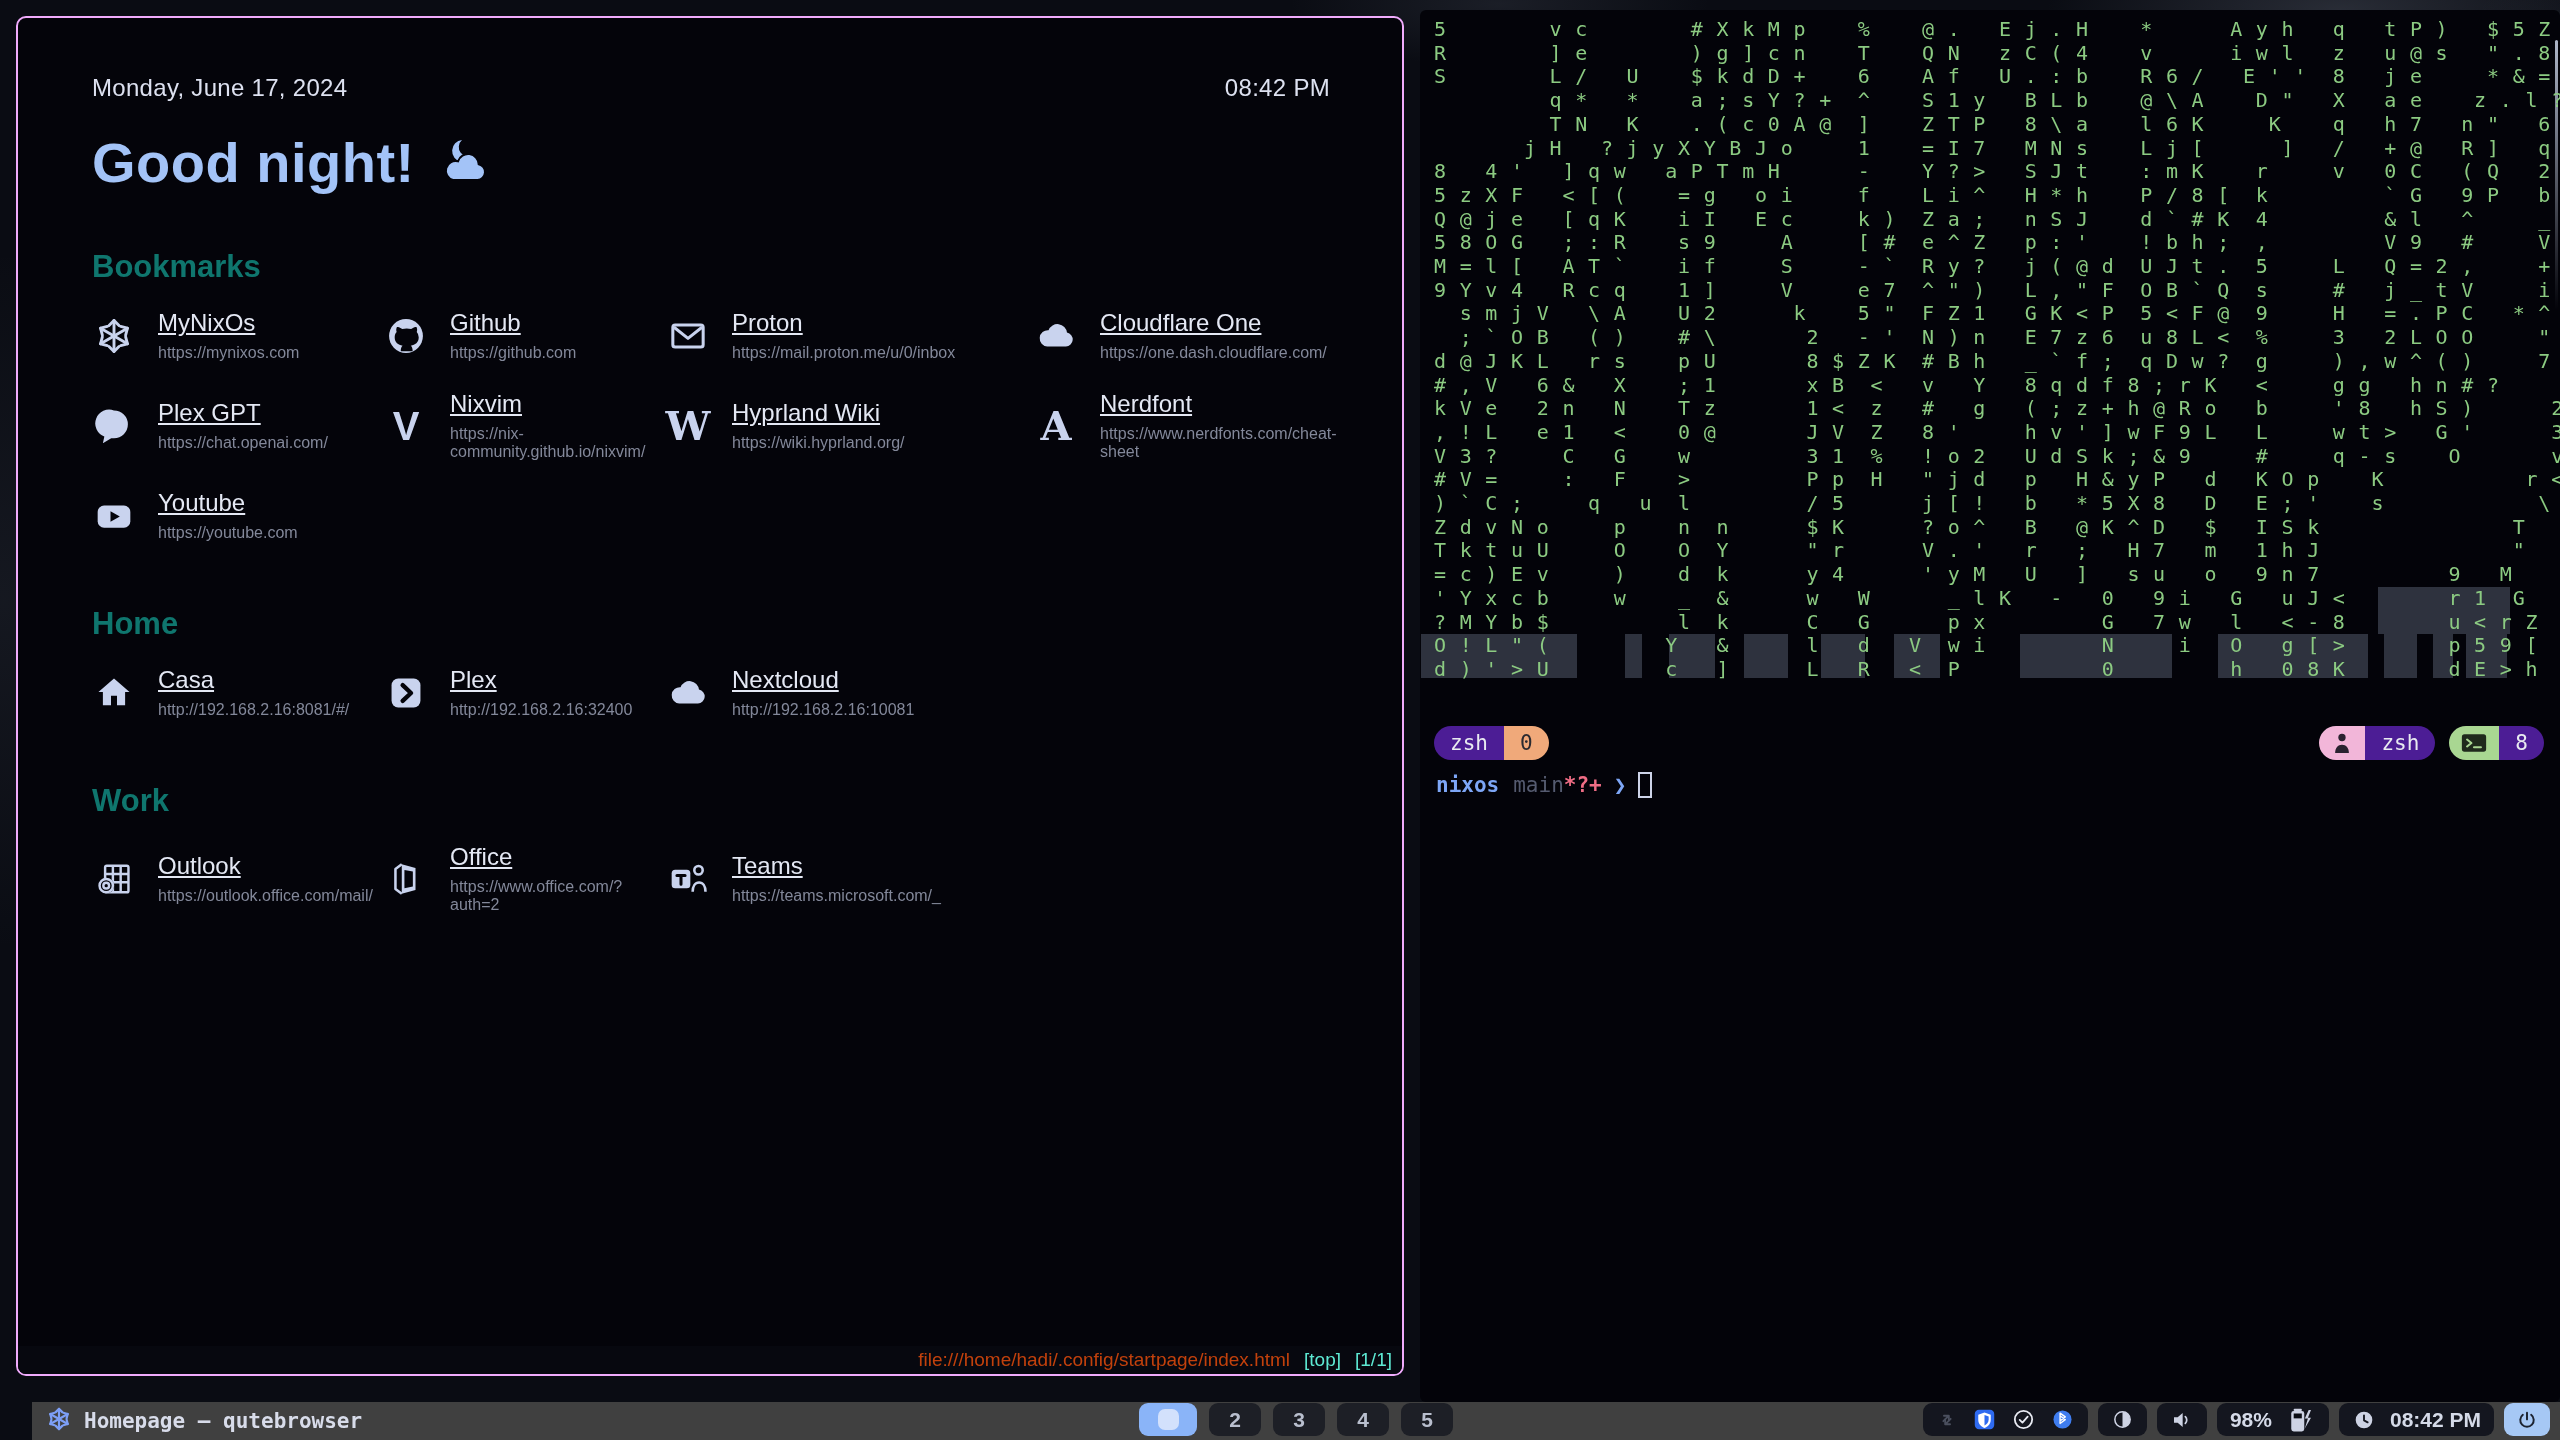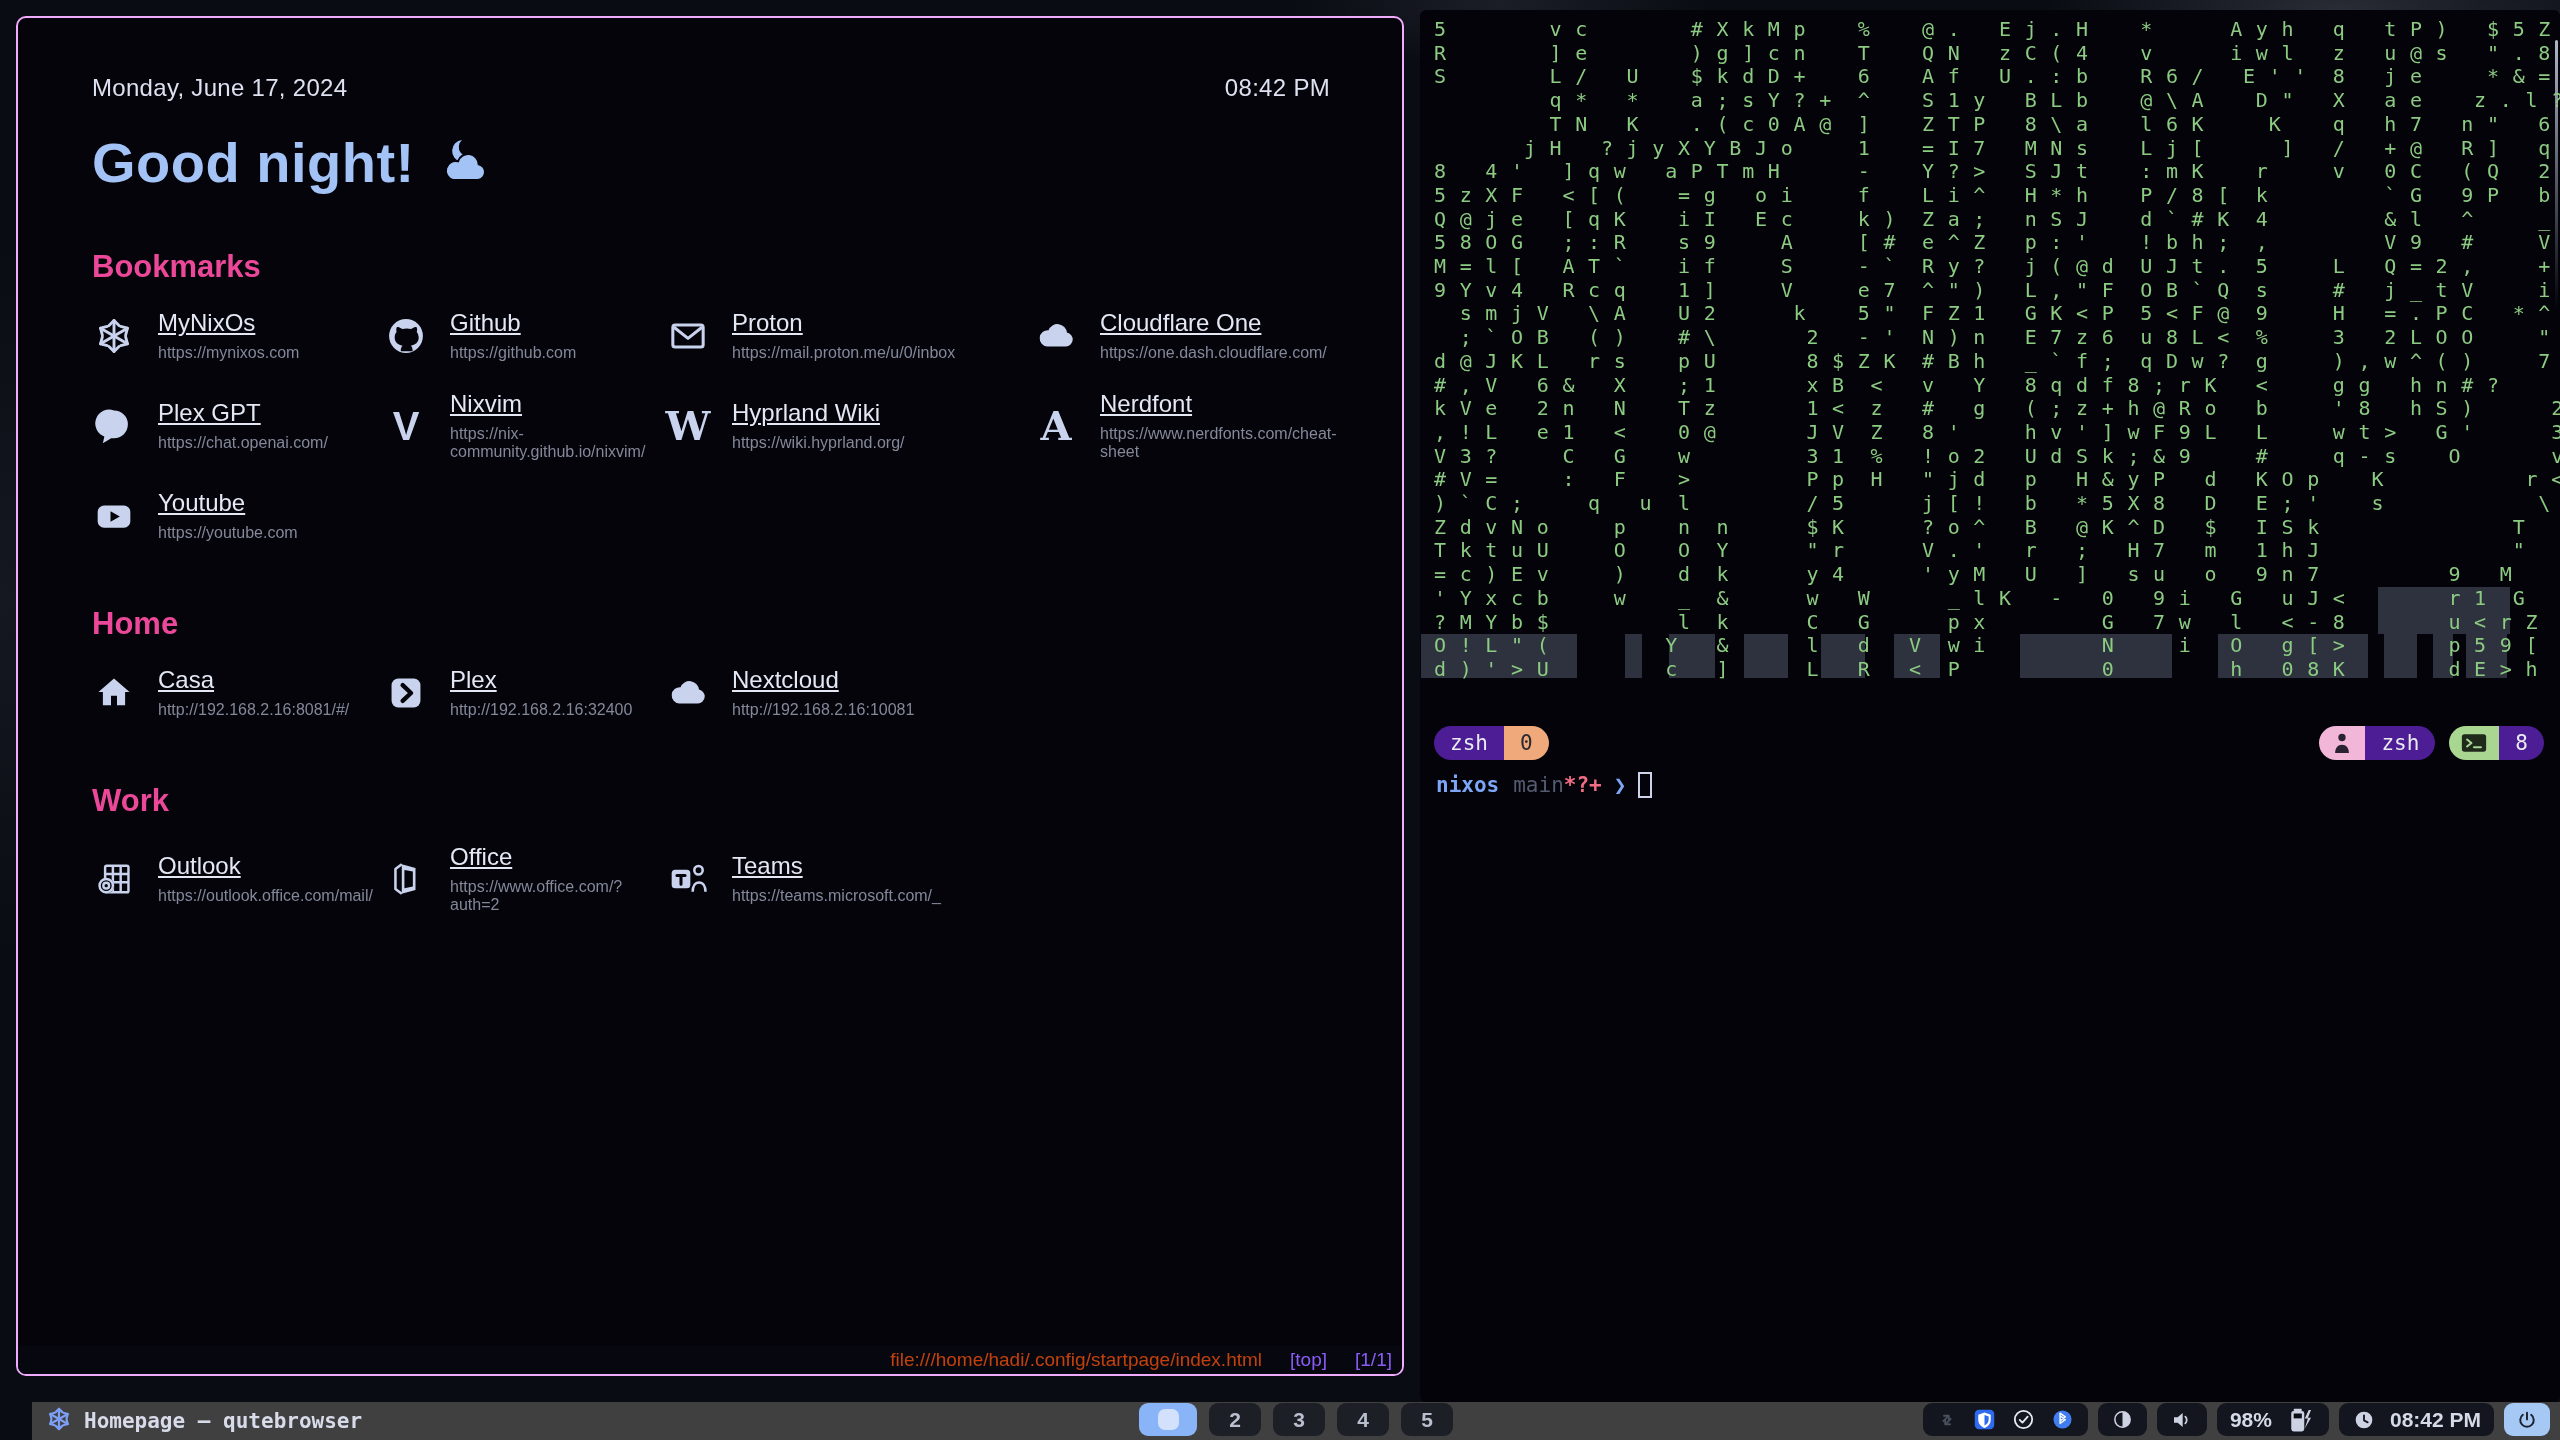--- a/index.html
+++ b/index.html
@@ -24,40 +24,40 @@
   .browser-window {
     position:absolute; left:16px; top:16px; width:1388px; height:1360px;
     background:#04040a; border:2px solid #f0abfc; border-radius:10px;
     overflow:hidden;
   }
   .startpage { padding:56px 72px 0 74px; }
   .sp-toprow { display:flex; justify-content:space-between; align-items:baseline;
     font-size:24px; color:#dde1f0; letter-spacing:.3px; }
   .sp-greeting { margin-top:28px; display:flex; align-items:center; gap:16px; }
   .sp-greeting .txt { font-size:56px; font-weight:bold; color:#a3c3f7; letter-spacing:.5px; }
-  .section-title { margin-top:54px; font-size:31px; font-weight:bold; color:#ec4899; }
+  .section-title { margin-top:54px; font-size:31px; font-weight:bold; color:#0f766e; }
   .section-title.more-gap { margin-top:64px; }
   .link-grid { margin-top:24px; display:grid; grid-template-columns:292px 282px 368px 1fr;
     row-gap:28px; }
   .link-item { display:flex; align-items:center; gap:22px; cursor:pointer; }
   .li-icon { width:44px; height:44px; flex:0 0 44px; display:flex; align-items:center;
     justify-content:center; color:#c9d3ee; }
   .li-icon svg { display:block; }
   .glyph { font-size:40px; font-weight:bold; color:#c9d3ee; line-height:1; }
   .glyph-serif { font-family:"DejaVu Serif", serif; font-weight:bold; }
   .li-text { display:flex; flex-direction:column; gap:7px; }
   .li-title { font-size:24px; color:#e4e8f4;text-decoration:underline; }
   .li-url { font-size:16px; color:#83889a; }
   .qb-statusbar {
     position:absolute; left:0; right:0; bottom:0; height:28px;
     display:flex; justify-content:flex-end; align-items:center; gap:14px;
     padding-right:10px; font-size:19px; background:#07080f;
   }
   .qb-url { color:#c2410c; }
-  .qb-dim { color:#8b5cf6;margin-left:14px; }
+  .qb-dim { color:#5eead4; }
 
   
   .terminal {
     position:absolute; left:1420px; top:10px; width:1140px; height:1392px;
     background:#030309; border-radius:6px; overflow:hidden;
   }
   .matrix { position:relative; padding:8px 0 0 14px; height:676px; overflow:hidden; }
   .matrix-text { position:relative; font-family:"DejaVu Sans Mono", monospace;
     font-size:20px; line-height:23.7px; letter-spacing:.8px; color:#8ccb82;
     white-space:pre; z-index:1; }

